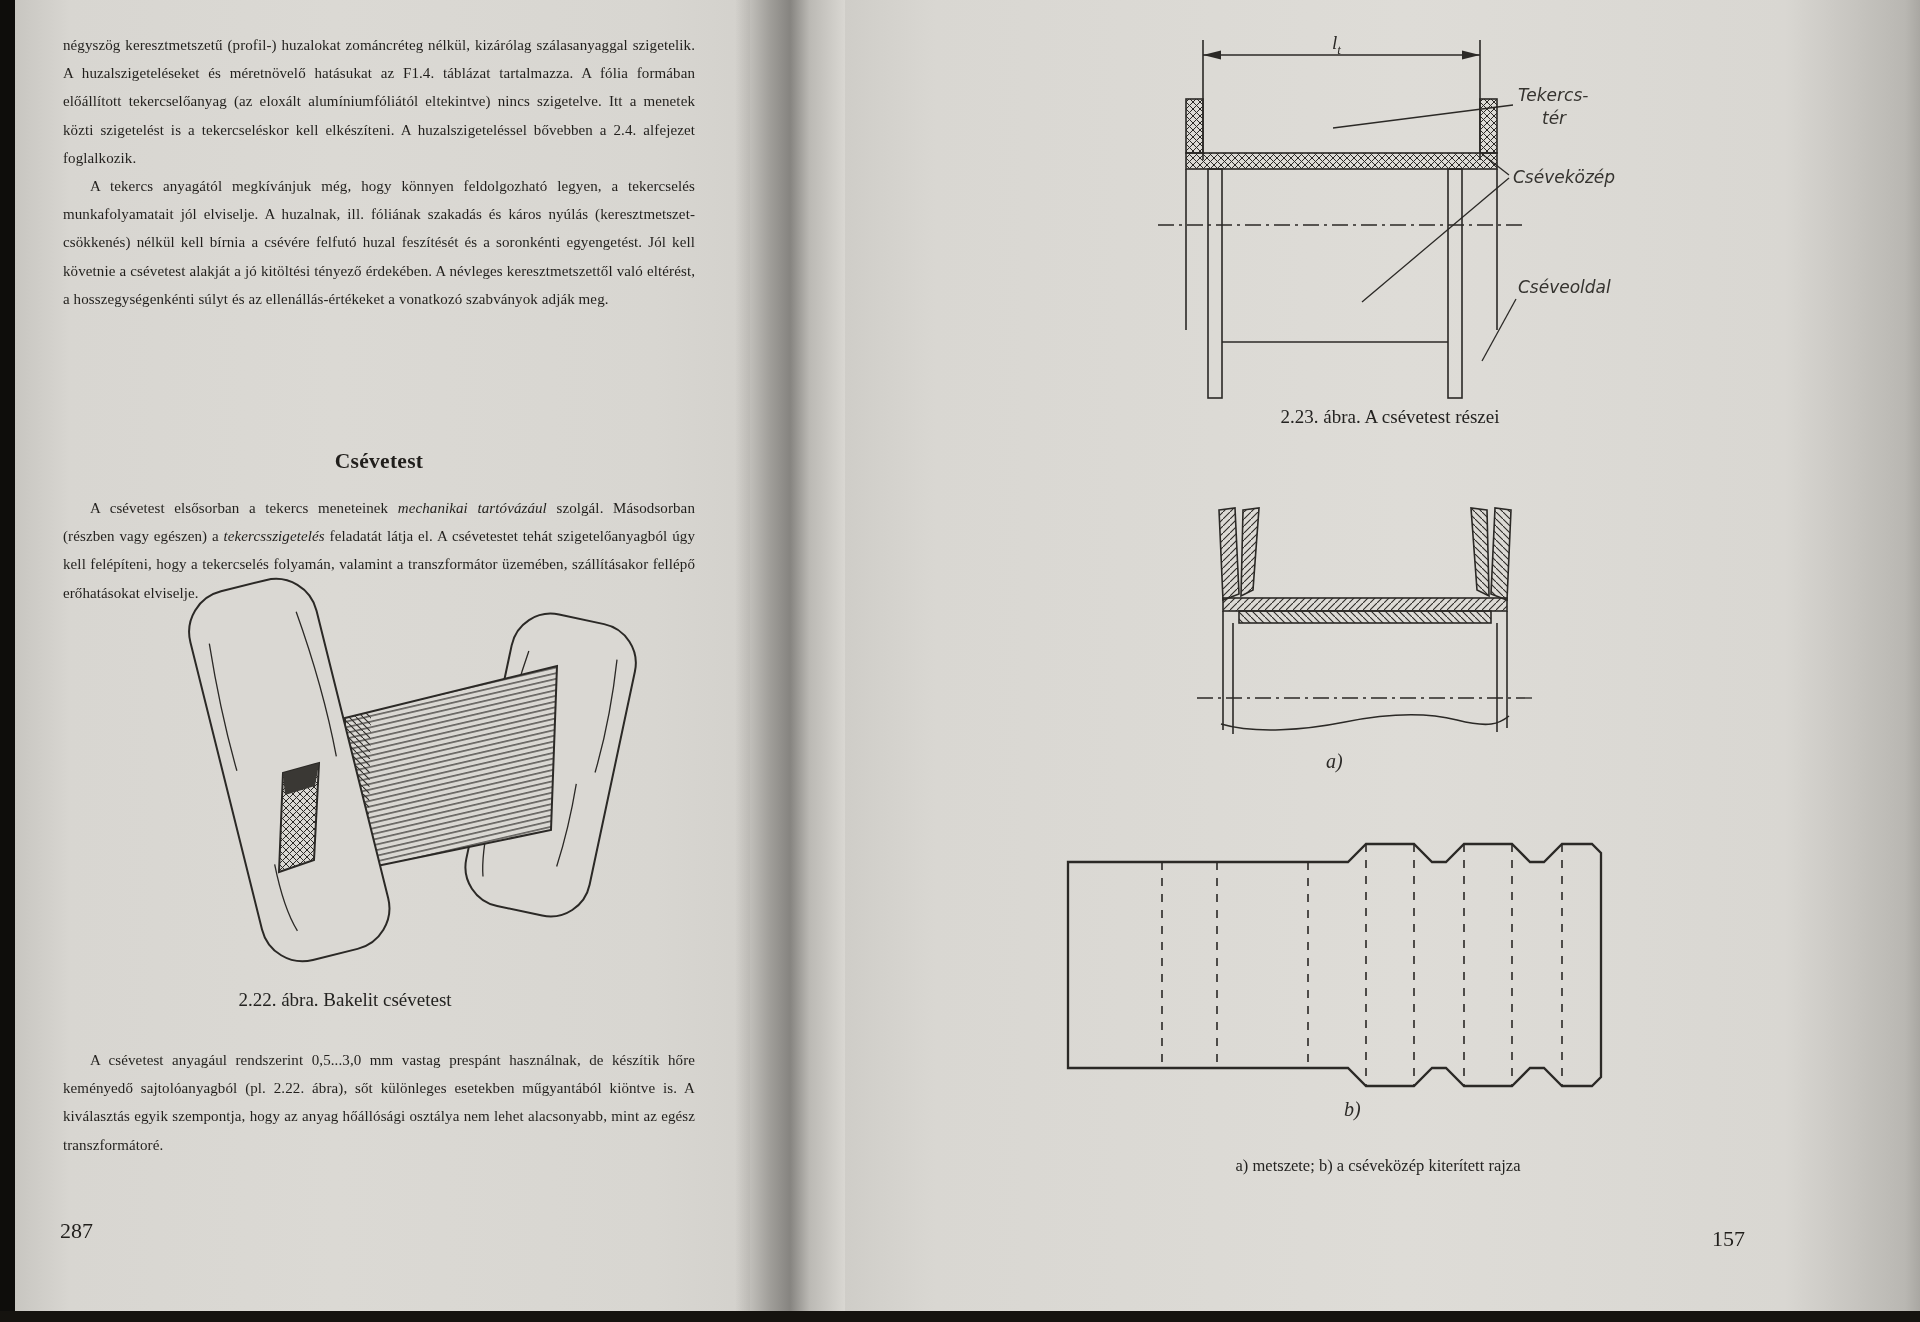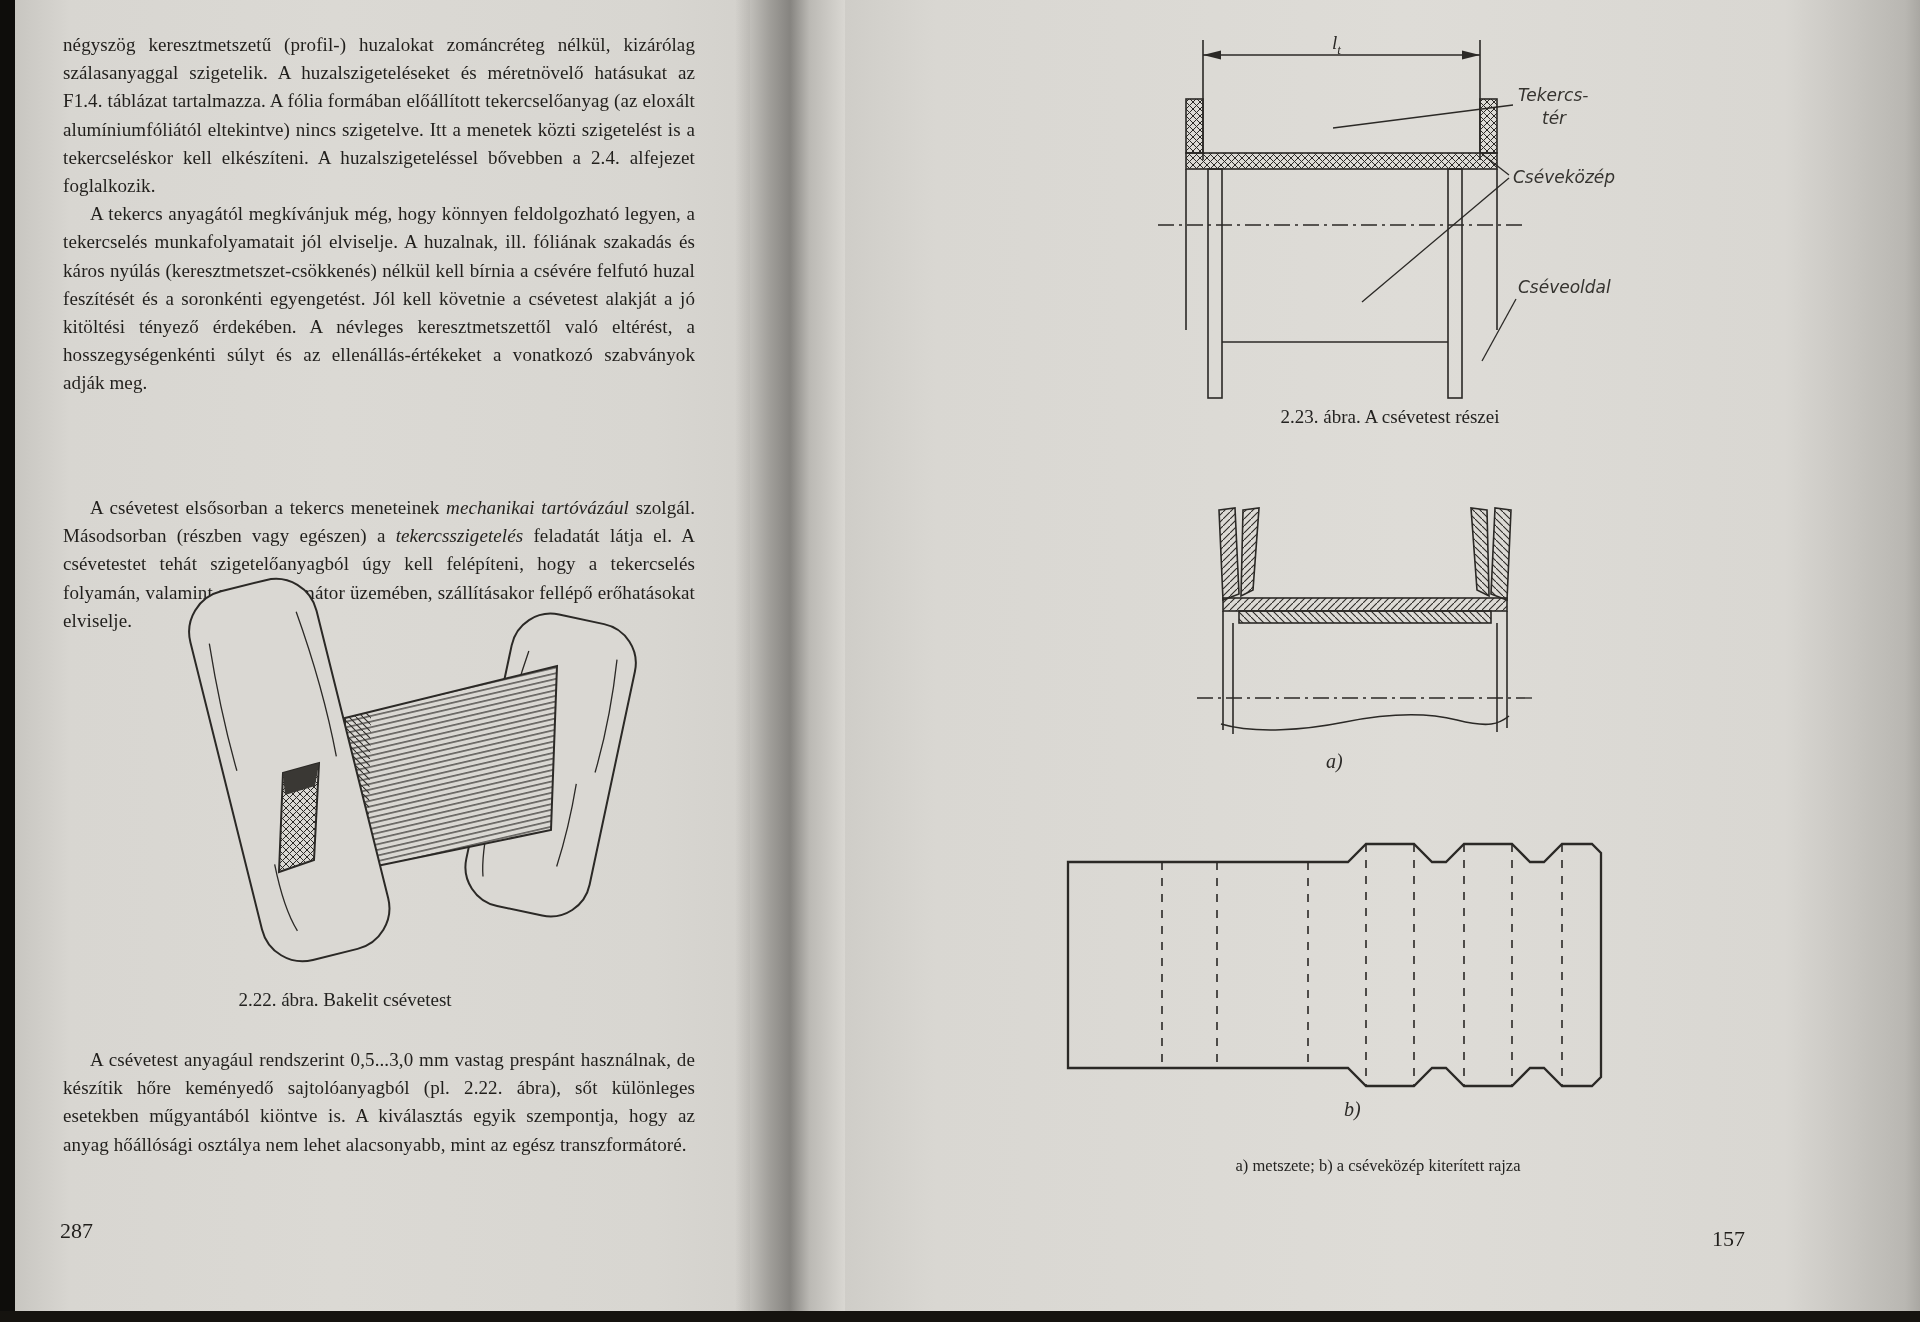--- a/index.html
+++ b/index.html
@@ -15,21 +15,21 @@
   #page-left-bg{left:15px;top:0;width:735px;height:1322px;
     background:linear-gradient(90deg,#c8c6c1 0px,#d8d6d1 55px,#dbd9d4 320px,#d8d6d1 640px,#d3d1cc 100%);}
   #gutter{left:735px;top:0;width:110px;height:1322px;
     background:linear-gradient(90deg,rgba(90,88,84,0) 0%,rgba(80,78,74,.42) 32%,rgba(52,50,47,.5) 50%,rgba(110,108,103,.28) 68%,rgba(217,215,210,0) 100%);}
   #page-right-bg{left:845px;top:0;width:1075px;height:1322px;
     background:linear-gradient(90deg,#cfcdc8 0px,#d9d7d2 90px,#dedcd7 560px,#d9d7d2 940px,#b9b7b2 1060px,#a9a7a2 100%);}
   #edge-bottom{left:0;top:1311px;width:1920px;height:11px;background:#15130f;}
 
   
   .bodytext{
-    font-size:19px;line-height:28.2px;text-align:justify;
+    font-size:15px;line-height:28.2px;text-align:justify;
     letter-spacing:.1px;
   }
   .bodytext p{margin:0;}
   .bodytext p.ind{text-indent:27px;}
   .it{font-style:italic;}
   .sec-heading{font-weight:bold;font-size:21.5px;text-align:center;letter-spacing:.3px;}
   .caption{font-size:19px;text-align:center;color:#242321;}
   .cap-num{}
   .subcaption{font-size:16.5px;text-align:center;color:#242321;}
   .fig-sublabel{font-style:italic;font-size:20px;color:#2c2a27;}
@@ -67,20 +67,21 @@
         <line x1="0" y1="2.7" x2="9" y2="2.7" stroke="#2e2c29" stroke-width="1.15"></line>
       </pattern>
     </defs>
   </svg>
 
   <div class="abs bodytext" style="left:63px;top:31px;width:632px;">
     <p>négyszög keresztmetszetű (profil-) huzalokat zománcréteg nélkül, kizárólag szálasanyaggal szigetelik. A huzalszigeteléseket és méretnövelő hatásukat az F1.4. táblázat tartalmazza. A fólia formában előállított tekercselőanyag (az eloxált alumíniumfóliától eltekintve) nincs szigetelve. Itt a menetek közti szigetelést is a tekercseléskor kell elkészíteni. A huzalszigeteléssel bővebben a 2.4. alfejezet foglalkozik.</p>
     <p class="ind">A tekercs anyagától megkívánjuk még, hogy könnyen feldolgozható legyen, a tekercselés munkafolyamatait jól elviselje. A huzalnak, ill. fóliának szakadás és káros nyúlás (keresztmetszet-csökkenés) nélkül kell bírnia a csévére felfutó huzal feszítését és a soronkénti egyengetést. Jól kell követnie a csévetest alakját a jó kitöltési tényező érdekében. A névleges keresztmetszettől való eltérést, a hosszegységenkénti súlyt és az ellenállás-értékeket a vonatkozó szabványok adják meg.</p>
   </div>
 
+  <div class="abs sec-heading" style="left:63px;top:449px;width:632px;">Csévetest</div>
 
   <div class="abs bodytext" style="left:63px;top:494px;width:632px;">
     <p class="ind">
       <span>A csévetest elsősorban a tekercs meneteinek </span><span class="it">mechanikai tartóvázául</span><span> szolgál. Másodsorban (részben vagy egészen) a </span><span class="it">tekercsszigetelés</span><span> feladatát látja el. A csévetestet tehát szigetelőanyagból úgy kell felépíteni, hogy a tekercselés folyamán, valamint a transzformátor üzemében, szállításakor fellépő erőhatásokat elviselje.</span>
     </p>
   </div>
 
   <svg style="left:195px;top:528px;" width="430" height="460" viewBox="0 0 430 460">
     <g class="ink" stroke-width="2">
       <g transform="rotate(12 355 240)">

